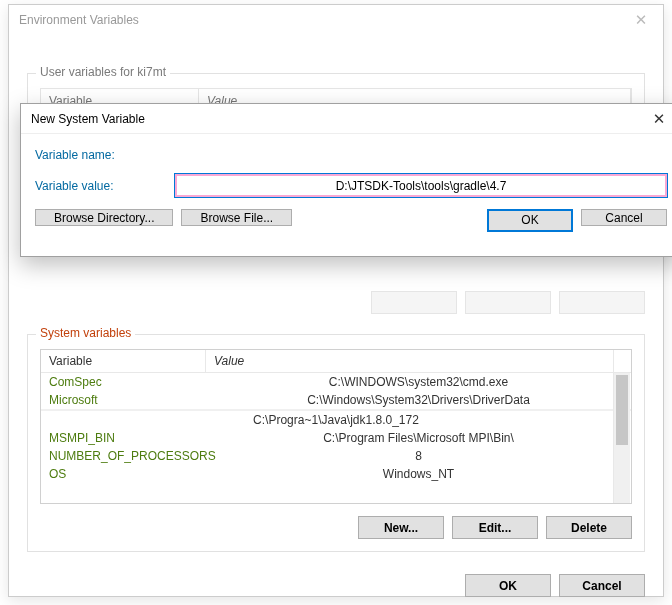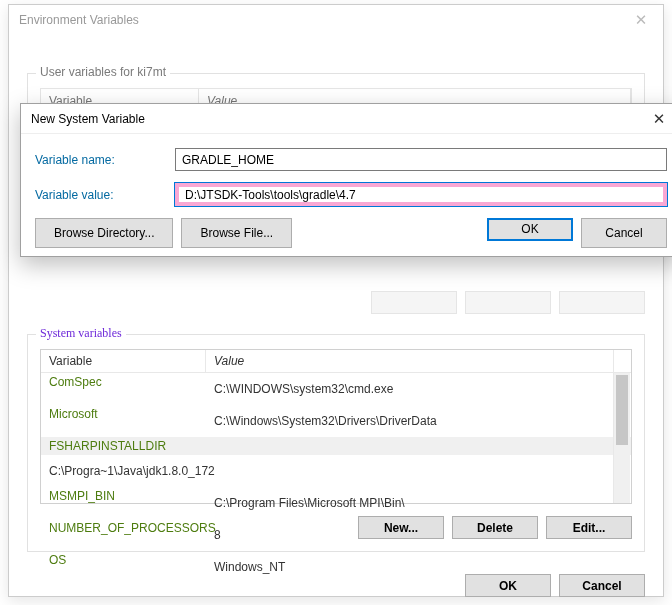--- a/index.html
+++ b/index.html
@@ -31,45 +31,45 @@
     
     .sys-table-wrap { border: 1px solid #d0d0d0; background:#fff; }
     .sys-head { display:flex; background:#fff; border-bottom:1px solid #e8e8e8; }
     .sys-head .col { padding: 4px 8px; color:#333; }
     .sys-head .col-var { width: 165px; border-right:1px solid #e8e8e8; }
     .sys-head .col-val { flex:1; }
     .sys-head .scroll-spacer { width:18px; border-left:1px solid #e8e8e8; }
     .sys-rows { position:relative; }
     .sys-row { display:flex; padding: 1px 0; }
     .sys-row .cell-var { width:165px; padding: 1px 8px; color:#4d7c0f; }
-    .sys-row .cell-val { flex:1; padding: 8px 8px; color:#333; white-space:nowrap; overflow:hidden; }
+    .sys-row .cell-val { flex:1; padding: 1px 8px; color:#333; white-space:nowrap; overflow:hidden;text-align:center; }
     .sys-row.highlight { background:#f0f0f0; }
     .sys-scroll { position:absolute; right:1px; top:0; bottom:0; width:17px; background:#f0f0f0; border-left:1px solid #e8e8e8; }
     .sys-thumb { position:absolute; left:2px; right:2px; top:2px; height:70px; background:#c6c6c6; }
     
     .btn-row { display:flex; justify-content:flex-end; gap:8px; margin-top:12px; }
     .btn { min-width:86px; height:23px; background:#e1e1e1; border:1px solid #adadad; font-size:12px; font-family:inherit; padding:0 16px; cursor:default;font-weight:bold; }
     
     
     .modal {
       position:absolute; left:20px; top:103px; width:662px; height:154px;
       background:#fff; border:1px solid #a0a0a0;
       box-shadow: 0 8px 22px rgba(0,0,0,0.25);
       z-index:10;
     }
     .modal .titlebar { color:#000; height:30px; border-bottom:1px solid #eee; }
     .modal .close { color:#333; }
     .modal-body { padding: 14px 14px 10px; }
     .field-row { display:flex; align-items:center; margin-bottom:12px; }
     .field-label { width:140px; color:#0369a1; }
     .field-input { flex:1; height:23px; border:1px solid #7a7a7a; padding:0 6px; font-family:inherit; font-size:12px; }
-    .field-input.focus { border:4px solid #f9a8d4; outline:1px solid #0078d7; }
+    .field-input.focus { border:2px solid #f9a8d4; outline:1px solid #0078d7;text-align:center; }
     .mbtn-row { display:flex; gap:8px; margin-top:6px; }
     .mbtn-row .spacer { flex:1; }
-    .mbtn { min-width:86px; height:30px; background:#e1e1e1; border:1px solid #adadad; font-size:12px; font-family:inherit; padding:0 18px; cursor:default; }
+    .mbtn { min-width:86px; height:17px; background:#e1e1e1; border:1px solid #adadad; font-size:12px; font-family:inherit; padding:0 18px; cursor:default; }
     .mbtn.primary { border:2px solid #0078d7; padding:0 17px; height:23px; line-height:19px; }
 
     
     .faded-btn-row { display:flex; justify-content:flex-end; gap:8px; margin-top:8px; }
     .faded-btn-row .btn { color:#ccc; border-color:#e5e5e5; background:#f5f5f5; }
   </style>
 </head>
 <body>
 
 <div class="win-main">
@@ -88,38 +88,37 @@
     </div>
 
     <div style="height:156px;"></div>
     <div class="faded-btn-row">
       <button class="btn"><span style="visibility:hidden;">New...</span></button>
       <button class="btn"><span style="visibility:hidden;">Edit...</span></button>
       <button class="btn"><span style="visibility:hidden;">Delete</span></button>
     </div>
 
     <div class="group" style="margin-top:20px;">
-      <div class="group-label" style="color:#6d28d9;font-family:Liberation Serif, serif;">System variables</div>
+      <div class="group-label" style="color:#c2410c;">System variables</div>
       <div class="sys-table-wrap">
         <div class="sys-head">
           <div class="col col-var">Variable</div>
           <div class="col col-val">Value</div>
           <div class="scroll-spacer"></div>
         </div>
         <div class="sys-rows" id="sys-rows" style="height:130px;">
           <div class="sys-row">
               <div class="cell-var">ComSpec</div>
               <div class="cell-val">C:\WINDOWS\system32\cmd.exe</div>
             </div>
             <div class="sys-row">
               <div class="cell-var">Microsoft</div>
               <div class="cell-val">C:\Windows\System32\Drivers\DriverData</div>
             </div>
             <div class="sys-row highlight">
-              <div class="cell-var">FSHARPINSTALLDIR</div>
             </div>
             <div class="sys-row">
               <div class="cell-val">C:\Progra~1\Java\jdk1.8.0_172</div>
             </div>
             <div class="sys-row">
               <div class="cell-var">MSMPI_BIN</div>
               <div class="cell-val">C:\Program Files\Microsoft MPI\Bin\</div>
             </div>
             <div class="sys-row">
               <div class="cell-var">NUMBER_OF_PROCESSORS</div>
@@ -129,41 +128,40 @@
               <div class="cell-var">OS</div>
               <div class="cell-val">Windows_NT</div>
             </div>
             <div class="sys-scroll">
             <div class="sys-thumb"></div>
           </div>
         </div>
       </div>
       <div class="btn-row">
         <button class="btn">New...</button>
+        <button class="btn">Edit...</button>
         <button class="btn">Delete</button>
-        <button class="btn">Edit...</button>
       </div>
     </div>
 
     <div class="btn-row" style="margin-top:22px;">
       <button class="btn">OK</button>
       <button class="btn">Cancel</button>
     </div>
   </div>
 </div>
 
 <div class="modal">
   <div class="titlebar">
     <span>New System Variable</span>
     <div class="close">✕</div>
   </div>
   <div class="modal-body">
     <div class="field-row">
       <div class="field-label">Variable name:</div>
-      <input class="field-input" value="GRADLE_HOME" style="">
     </div>
     <div class="field-row">
       <div class="field-label">Variable value:</div>
       <input class="field-input focus" value="D:\JTSDK-Tools\tools\gradle\4.7" style="">
     </div>
     <div class="mbtn-row">
       <button class="mbtn">Browse Directory...</button>
       <button class="mbtn">Browse File...</button>
       <div class="spacer"></div>
       <button class="mbtn primary">OK</button>

